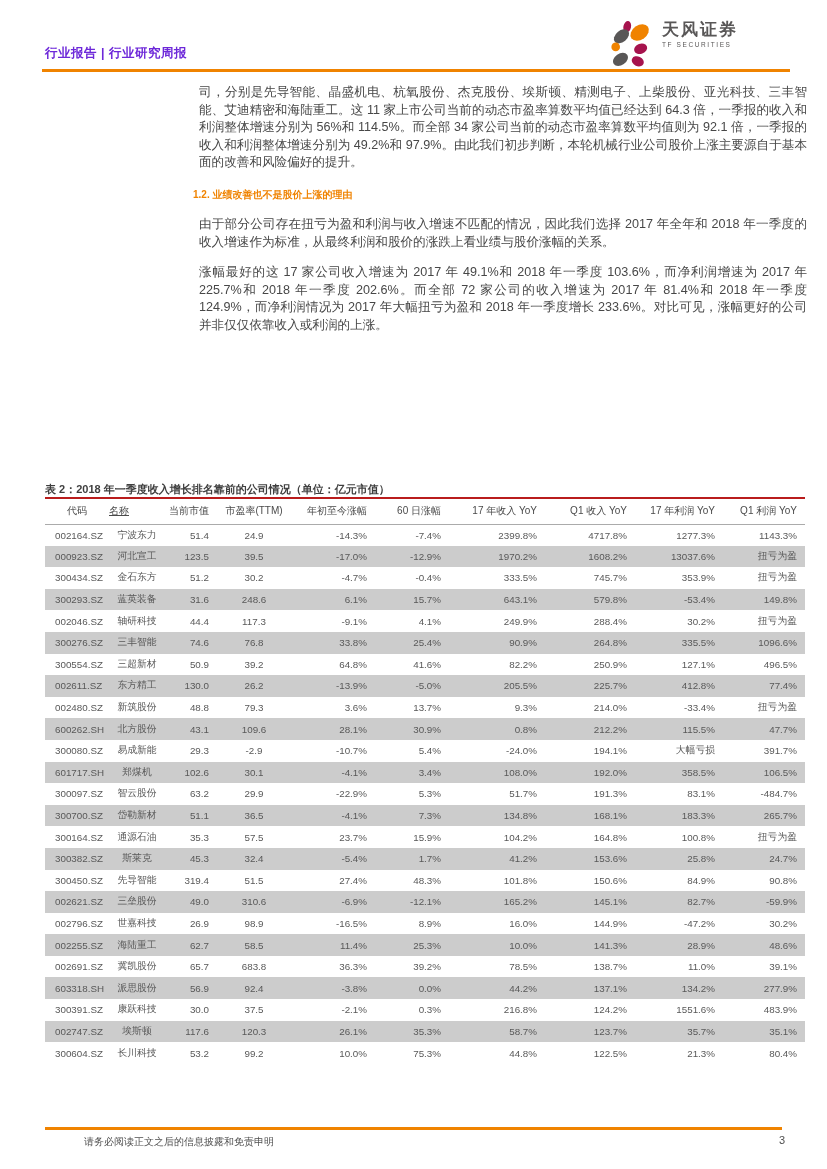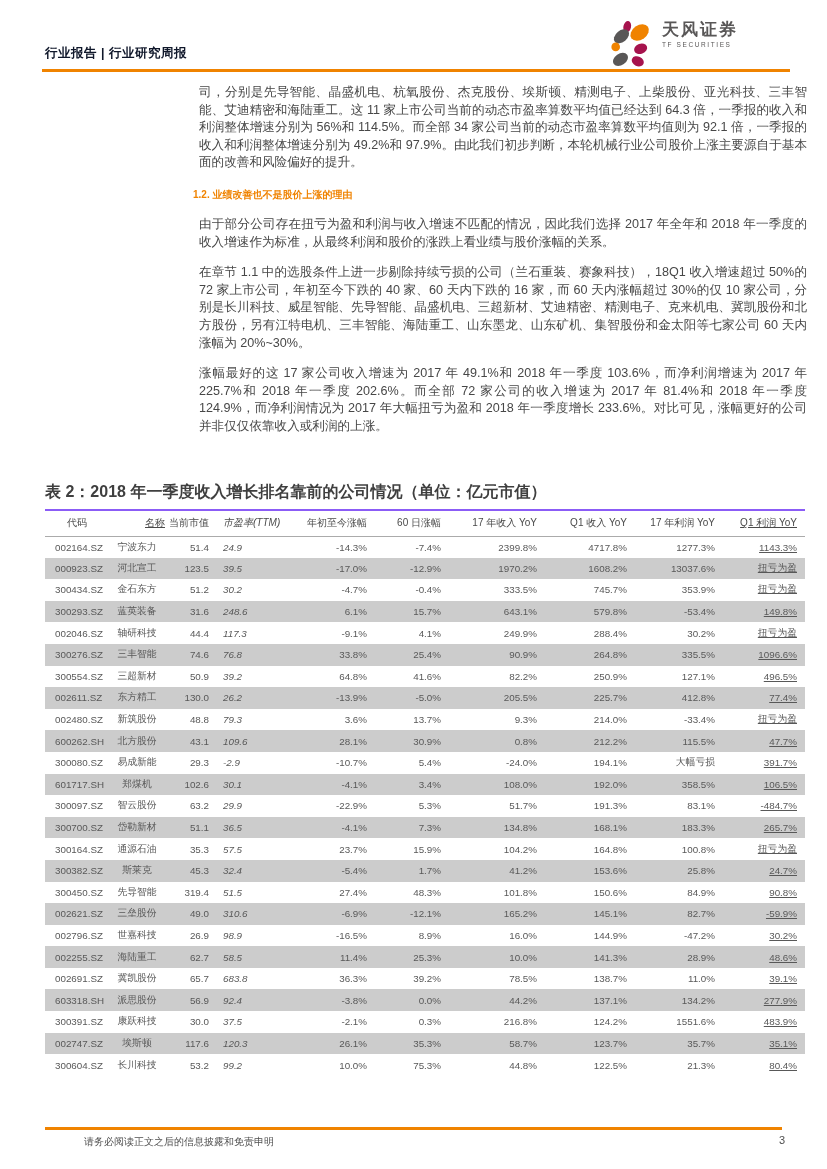--- a/index.html
+++ b/index.html
@@ -2,55 +2,55 @@
 <html><head>
 <meta charset="utf-8">
 <style>
   * { margin:0; padding:0; box-sizing:border-box; }
   html,body { background:#ffffff; }
   body { font-family:"Liberation Sans","DejaVu Sans",sans-serif; }
   .page { position:relative; width:827px; height:1169px; background:#fff; overflow:hidden; }
 
   
   .hdr-left { position:absolute; left:45px; top:45px; font-size:12.5px; font-weight:bold;
-              color:#0f172a; letter-spacing:0.5px; }
+              color:#6d28d9; letter-spacing:0.5px; }
   .hdr-rule { position:absolute; left:42px; top:69px; width:748px; height:3px; background:#F08300; }
   .logo { position:absolute; left:608px; top:20px; width:152px; height:48px; display:flex; align-items:flex-start; }
   .logo-mark { width:48px; height:48px; flex:0 0 auto; }
   .logo-txt { margin-left:6px; display:flex; flex-direction:column; justify-content:center; }
   .logo-cn { font-size:17px; font-weight:bold; color:#595757; letter-spacing:2px; line-height:19px; }
   .logo-en { font-size:6.5px; color:#595757; letter-spacing:1.6px; margin-top:2px; }
 
   
   .bodycol { position:absolute; left:199px; top:84px; width:608px; color:#474747;
              font-size:12.6px; line-height:17.6px; text-align:justify; }
   .para { margin-bottom:13px; }
   .h12 { color:#F08300; font-size:10px; font-weight:bold; line-height:20px;
          margin:3px 0 11px -6px; text-align:left; }
 
   
   .tblwrap { position:absolute; left:45px; top:482px; width:760px; }
-  .tbl-title { font-size:16px; font-weight:bold; color:#3F3F3F; margin-bottom:6px; }
+  .tbl-title { font-size:11px; font-weight:bold; color:#3F3F3F; }
   table { width:100%; border-collapse:collapse; table-layout:fixed; }
   thead th { font-size:10px; font-weight:normal; color:#4A4A4A; height:26px; vertical-align:middle; }
-  thead tr { border-top:2px solid #8b5cf6; border-bottom:1px solid #ABABAB; }
+  thead tr { border-top:2px solid #b91c1c; border-bottom:1px solid #ABABAB; }
   tbody td { font-size:9.8px; color:#585858; height:21.6px; vertical-align:middle; white-space:nowrap; overflow:hidden; }
   tbody tr:nth-child(even) { background:#CCCCCC; }
   .c0 { width:64px; text-align:left;  padding-left:10px; }
   .c1 { width:56px; text-align:center; }
   .c2 { width:58px; text-align:right; padding-right:14px; }
-  .c3 { width:78px; text-align:left; padding-right:16px;font-style:italic; }
+  .c3 { width:78px; text-align:center; padding-right:16px; }
   .c4 { width:86px; text-align:right; padding-right:20px; }
   .c5 { width:72px; text-align:right; padding-right:18px; }
   .c6 { width:100px; text-align:right; padding-right:22px; }
   .c7 { width:86px; text-align:right; padding-right:18px; }
   .c8 { width:88px; text-align:right; padding-right:18px; }
-  .c9 { width:72px; text-align:right; padding-right:8px;text-decoration:underline; }
+  .c9 { width:72px; text-align:right; padding-right:8px; }
   thead th.c0 { text-align:center; padding-left:0; }
-  thead th.c1 { text-align:right;text-decoration:underline; }
+  thead th.c1 { text-align:left;text-decoration:underline; }
 
   
   .ftr-rule { position:absolute; left:45px; top:1127px; width:737px; height:2.5px; background:#F08300; }
   .ftr-txt  { position:absolute; left:84px; top:1135px; font-size:10px; color:#4F4F4F; }
   .ftr-page { position:absolute; left:745px; top:1134px; width:40px; text-align:right;
               font-size:11px; color:#4F4F4F; }
 </style>
 </head>
 <body>
 
@@ -72,21 +72,20 @@
     <div class="logo-txt">
       <span class="logo-cn">天风证券</span>
       <span class="logo-en">TF SECURITIES</span>
     </div>
   </div>
 
   <div class="bodycol">
     <div class="para">司，分别是先导智能、晶盛机电、杭氧股份、杰克股份、埃斯顿、精测电子、上柴股份、亚光科技、三丰智能、艾迪精密和海陆重工。这 11 家上市公司当前的动态市盈率算数平均值已经达到 64.3 倍，一季报的收入和利润整体增速分别为 56%和 114.5%。而全部 34 家公司当前的动态市盈率算数平均值则为 92.1 倍，一季报的收入和利润整体增速分别为 49.2%和 97.9%。由此我们初步判断，本轮机械行业公司股价上涨主要源自于基本面的改善和风险偏好的提升。</div>
     <div class="h12">1.2. 业绩改善也不是股价上涨的理由</div>
     <div class="para">由于部分公司存在扭亏为盈和利润与收入增速不匹配的情况，因此我们选择 2017 年全年和 2018 年一季度的收入增速作为标准，从最终利润和股价的涨跌上看业绩与股价涨幅的关系。</div>
-    <div class="para">在章节 1.1 中的选股条件上进一步剔除持续亏损的公司（兰石重装、赛象科技），18Q1 收入增速超过 50%的 72 家上市公司，年初至今下跌的 40 家、60 天内下跌的 16 家，而 60 天内涨幅超过 30%的仅 10 家公司，分别是长川科技、威星智能、先导智能、晶盛机电、三超新材、艾迪精密、精测电子、克来机电、冀凯股份和北方股份，另有江特电机、三丰智能、海陆重工、山东墨龙、山东矿机、集智股份和金太阳等七家公司 60 天内涨幅为 20%~30%。</div>
     <div class="para">涨幅最好的这 17 家公司收入增速为 2017 年 49.1%和 2018 年一季度 103.6%，而净利润增速为 2017 年 225.7%和 2018 年一季度 202.6%。而全部 72 家公司的收入增速为 2017 年 81.4%和 2018 年一季度 124.9%，而净利润情况为 2017 年大幅扭亏为盈和 2018 年一季度增长 233.6%。对比可见，涨幅更好的公司并非仅仅依靠收入或利润的上涨。</div>
   </div>
 
   <div class="tblwrap">
     <div class="tbl-title">表 2：2018 年一季度收入增长排名靠前的公司情况（单位：亿元市值）</div>
     <table>
       <thead>
           <tr id="tbl-head">
             <th class="c0">代码</th>
             <th class="c1">名称</th>

